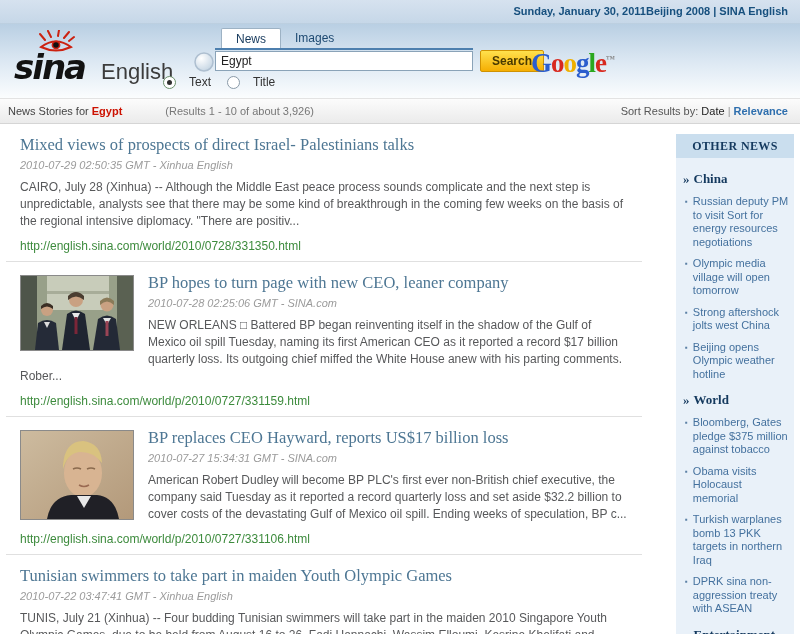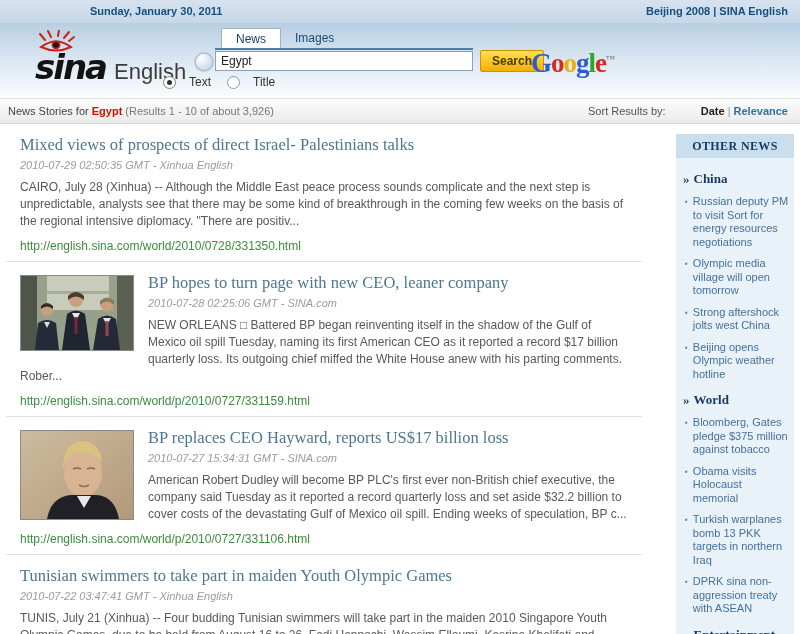--- a/index.html
+++ b/index.html
@@ -2,32 +2,32 @@
 <html><head>
 <meta charset="utf-8">
 <style>
   html,body{margin:0;padding:0;background:#fff;}
   .page{width:800px;height:634px;overflow:hidden;position:relative;background:#fff;
         font-family:"Liberation Sans",sans-serif;}
 
   
   .topbar{height:24px;box-sizing:border-box;padding:5px 12px 0 90px;
           background:linear-gradient(#d6e2ef,#c6d7e8);border-bottom:1px solid #bccfe0;
-          display:flex;justify-content:space-between;
+          display:flex;justify-content:flex-end;
           font-size:11px;font-weight:bold;color:#17507e;}
   .topbar a{color:#17507e;text-decoration:none;cursor:pointer;}
 
   
   .header{position:relative;height:74px;
           background:linear-gradient(#b9cfe3,#dfeaf4 55%,#fbfdfe);}
   .logo{position:absolute;left:14px;top:26px;display:inline-flex;align-items:baseline;cursor:pointer;}
   .sina-text{font-family:"DejaVu Sans",sans-serif;font-style:italic;font-weight:bold;
-             font-size:34px;line-height:34px;letter-spacing:-2px;color:#121212;position:relative;margin-left:21px;}
+             font-size:34px;line-height:34px;letter-spacing:-2px;color:#121212;position:relative;}
   .eye{position:absolute;left:22px;top:-20px;}
-  .english-text{font-size:22px;color:#3c3c3c;margin-left:8px;}
+  .english-text{font-size:22px;color:#3c3c3c;margin-left:16px;}
   .magnifier{position:absolute;left:193px;top:27px;}
 
   .search-col{position:absolute;left:215px;top:4px;width:258px;}
   .tabs{display:flex;border-bottom:2px solid #4d7fae;padding-left:6px;height:20px;}
   .tab{padding:3px 14px 8px;font-size:12px;color:#1d4971;cursor:pointer;}
   .tab.active{background:#fff;border:1px solid #9db2c4;border-bottom:none;
               border-radius:2px 2px 0 0;color:#16395c;}
   .search-input{width:100%;box-sizing:border-box;height:20px;margin-top:1px;
                 border:1px solid #8aa3b8;font-size:12px;padding:2px 5px;color:#222;
                 font-family:"Liberation Sans",sans-serif;}
@@ -50,22 +50,22 @@
   .g-b{color:#2b5dcd}.g-r{color:#d8291f}.g-y{color:#efaf00}.g-g{color:#2ba81f}
   .g-tm{font-size:9px;color:#888;vertical-align:super;letter-spacing:0;}
 
   
   .results-bar{height:26px;box-sizing:border-box;padding:6px 12px 0 8px;
       background:linear-gradient(#fcfcfc,#ebebeb);
       border-top:1px solid #e3e3e3;border-bottom:1px solid #d5d5d5;
       display:flex;justify-content:space-between;font-size:11px;color:#555;}
   .rb-left{color:#444;}
   .query{color:#cc1100;font-weight:bold;}
-  .rb-suffix{color:#777;}
-  .sort-date{color:#222;font-weight:bold;cursor:pointer;margin-left:32px;}
+  .rb-suffix{color:#777;padding-left:40px;}
+  .sort-date{color:#222;font-weight:normal;cursor:pointer;}
   .sort-sep{color:#999;}
   .sort-rel{color:#2f6fae;font-weight:bold;cursor:pointer;}
 
   
   .content-row{display:flex;align-items:flex-start;}
   .main{width:652px;}
   .article{padding:11px 24px 8px 20px;overflow:hidden;}
   .a-title{font-family:"Liberation Serif",serif;font-weight:normal;font-size:16.5px;
            line-height:20px;color:#4d7693;margin:0 0 4px;cursor:pointer;}
   .a-meta{font-size:11px;color:#9b9b9b;margin:0 0 8px;font-style:italic;}

